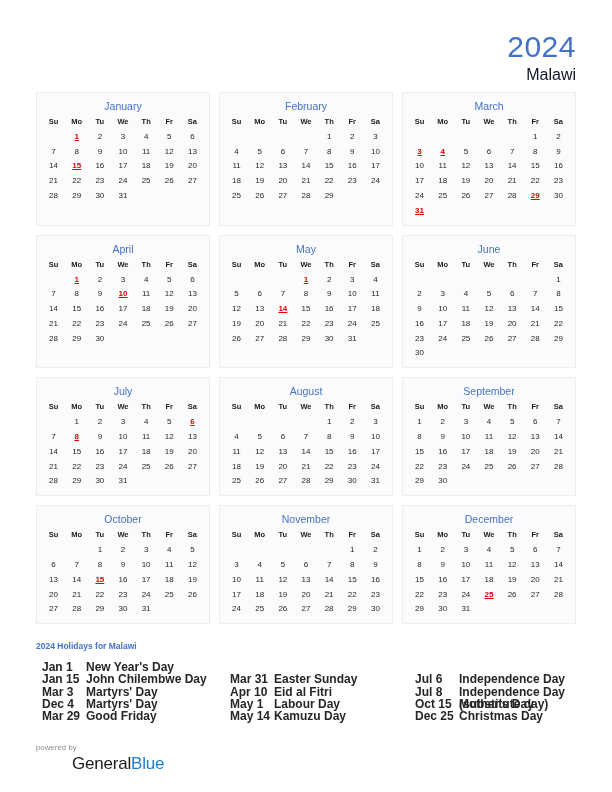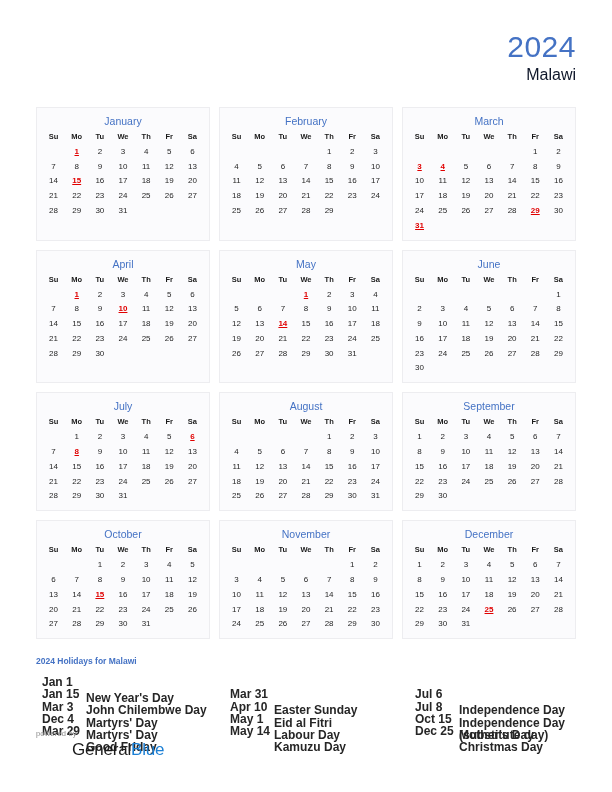--- a/index.html
+++ b/index.html
@@ -42,21 +42,21 @@
   .country-title {
     font-size: 16px;
     color: #0f172a;
     font-weight: normal;
     line-height: 22px;
     padding-bottom: 4px;
   }
 
   
   .months-grid {
-    margin-top: 25px;
+    margin-top: 10px;
     display: grid;
     grid-template-columns: repeat(3, 1fr);
     grid-template-rows: repeat(4, auto);
     column-gap: 9px;
     row-gap: 9px;
   }
   .month-card {
     background: #fbfbfd;
     border: 1px solid #ededf0;
     box-sizing: border-box;
@@ -123,31 +123,30 @@
     color: #262626;
     line-height: 12.3px;
     height: 12.3px;
   }
   .holiday-date {
     width: 44px;
     flex: none;
   }
   .holiday-name {
     flex: 1;
-    margin-top: 16px;
   }
   .holiday-spacer {
     height: 12.3px;
   }
 
   
   .footer {
     position: absolute;
     left: 36px;
-    bottom: 32px;
+    bottom: 18px;
   }
   .powered-by {
     font-size: 7.5px;
     color: #8c8c8c;
     line-height: 10px;
     letter-spacing: 0.2px;
   }
   .brand {
     font-size: 17px;
     line-height: 21px;

